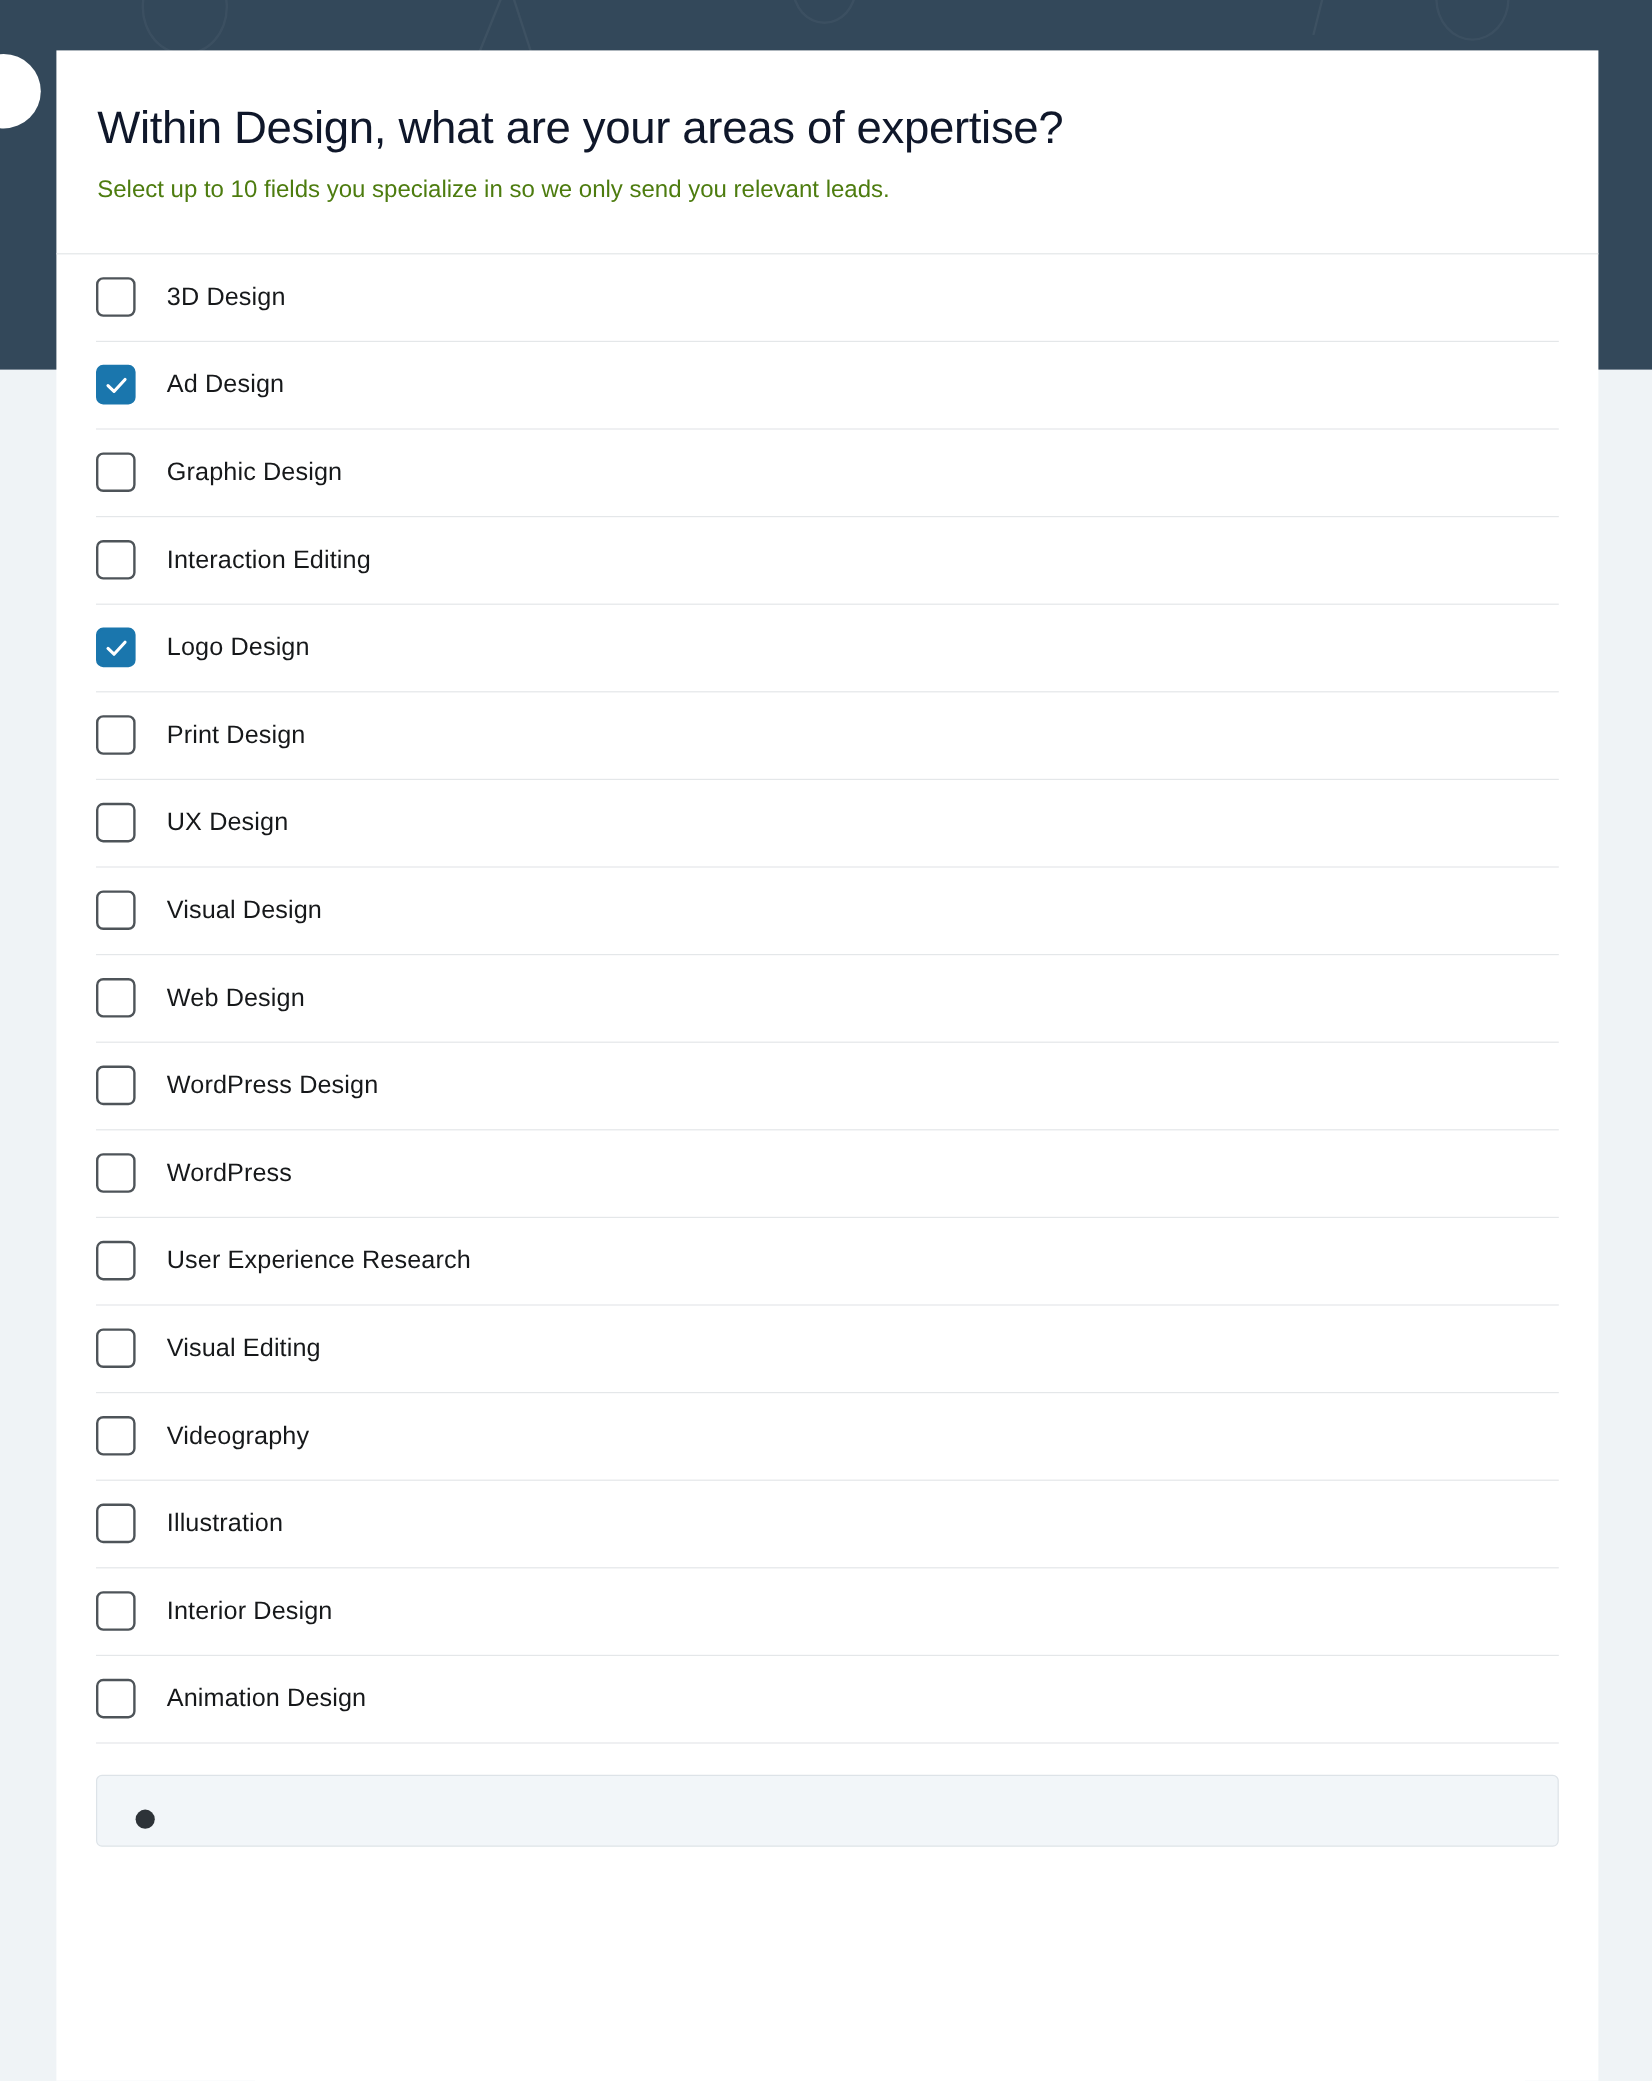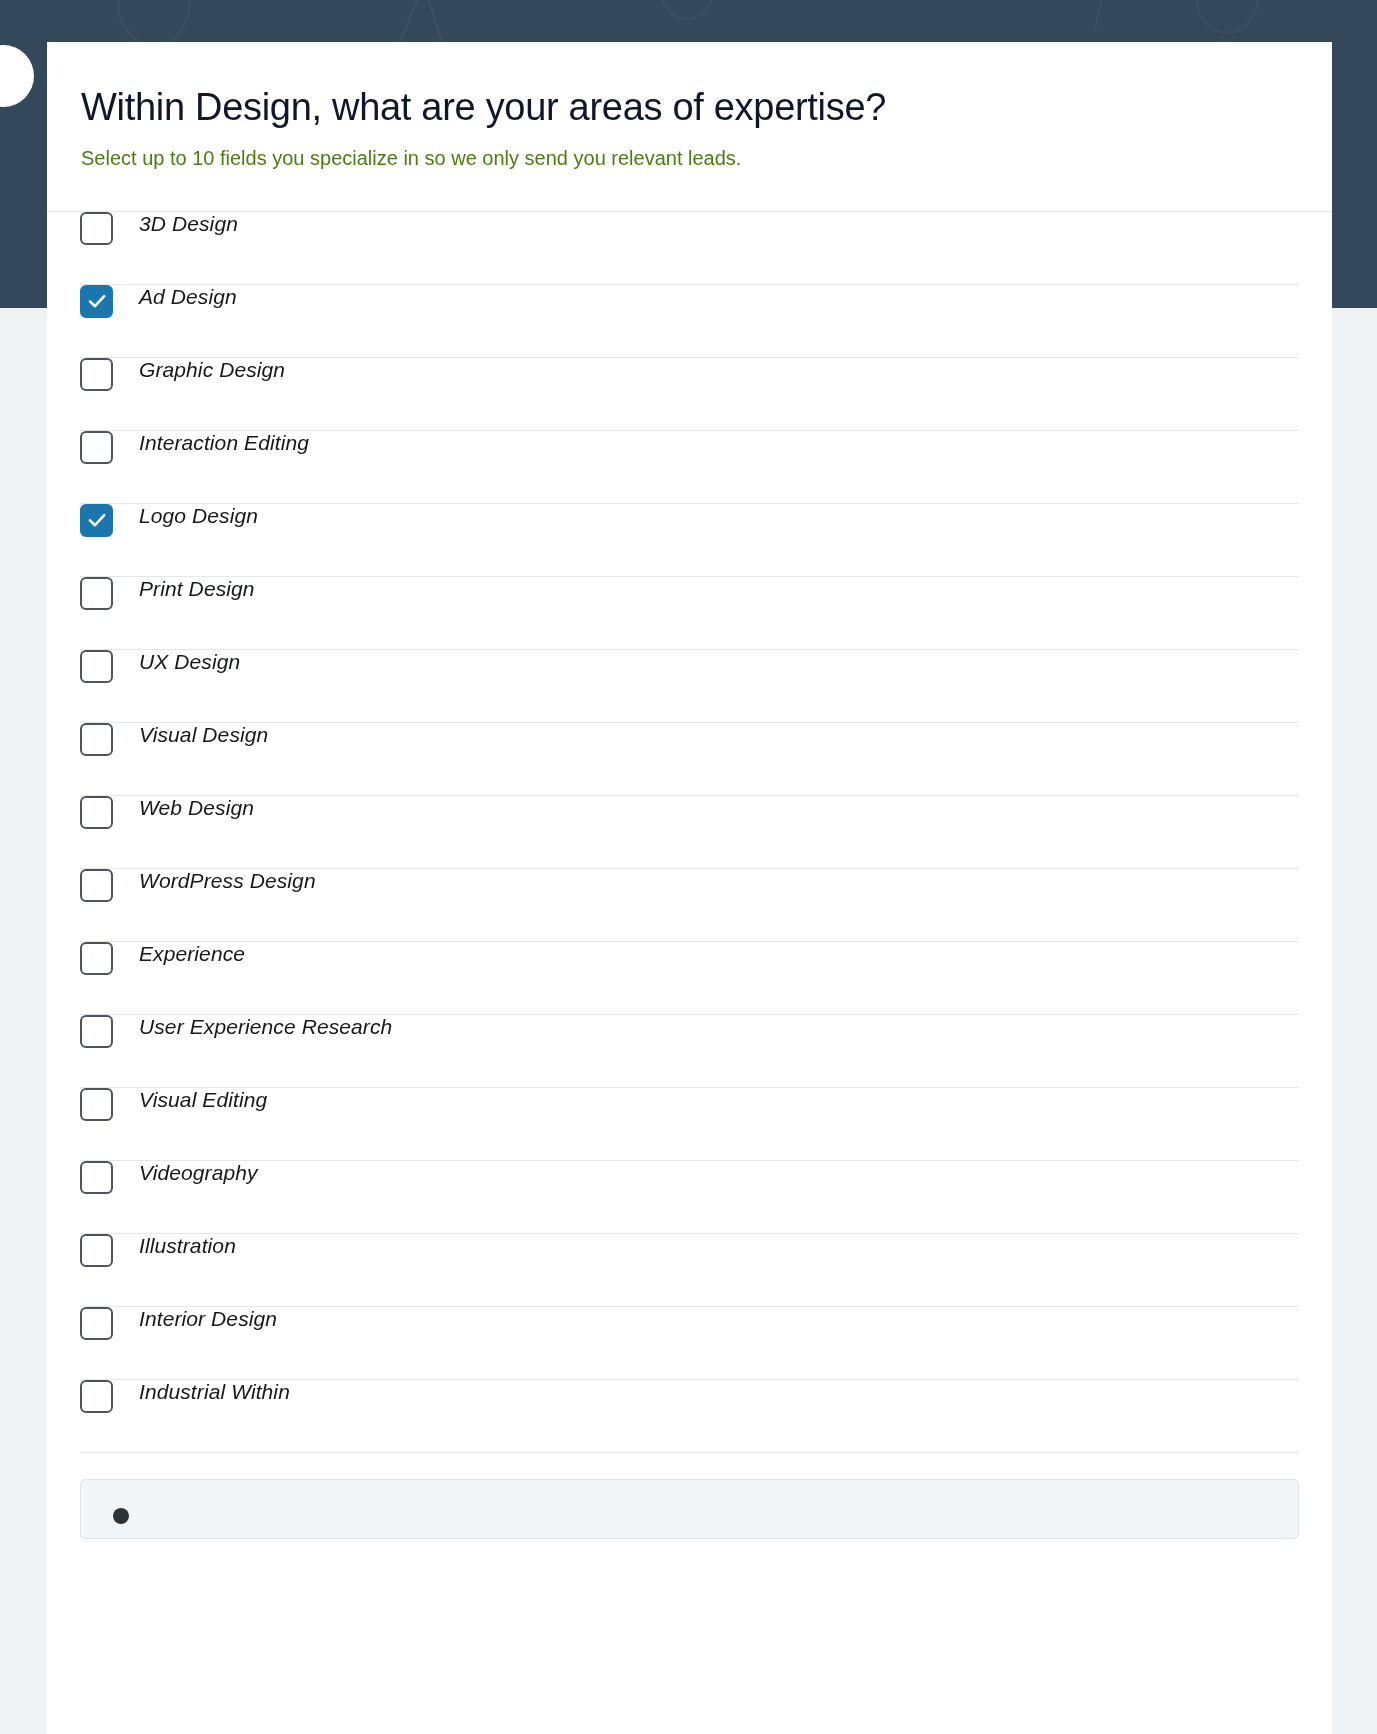--- a/index.html
+++ b/index.html
@@ -99,24 +99,24 @@
     width: 100%;
   }
 
   
   .options {
     padding: 0 33px 0 33px;
   }
 
   .option-row {
     display: flex;
+    align-items: center;
     height: 73px;
     border-bottom: 1px solid #e4e7e9;
     cursor: pointer;
-    font-style: italic;
   }
   .option-row:last-of-type {
     border-bottom: 1px solid #e4e7e9;
   }
 
   .checkbox {
     width: 33px;
     height: 33px;
     min-width: 33px;
     border-radius: 6px;
@@ -233,21 +233,21 @@
       <div class="option-row">
         <span class="checkbox"></span>
         <span class="option-label">Web Design</span>
       </div>
       <div class="option-row">
         <span class="checkbox"></span>
         <span class="option-label">WordPress Design</span>
       </div>
       <div class="option-row">
         <span class="checkbox"></span>
-        <span class="option-label">Experience</span>
+        <span class="option-label">WordPress</span>
       </div>
       <div class="option-row">
         <span class="checkbox"></span>
         <span class="option-label">User Experience Research</span>
       </div>
       <div class="option-row">
         <span class="checkbox"></span>
         <span class="option-label">Visual Editing</span>
       </div>
       <div class="option-row">
@@ -257,21 +257,21 @@
       <div class="option-row">
         <span class="checkbox"></span>
         <span class="option-label">Illustration</span>
       </div>
       <div class="option-row">
         <span class="checkbox"></span>
         <span class="option-label">Interior Design</span>
       </div>
       <div class="option-row">
         <span class="checkbox"></span>
-        <span class="option-label">Industrial Within</span>
+        <span class="option-label">Animation Design</span>
       </div>
     </div>
 
   <div class="bottom-panel">
     <span class="bottom-panel-dot"></span>
   </div>
 
 </div>
 
 </body></html>

